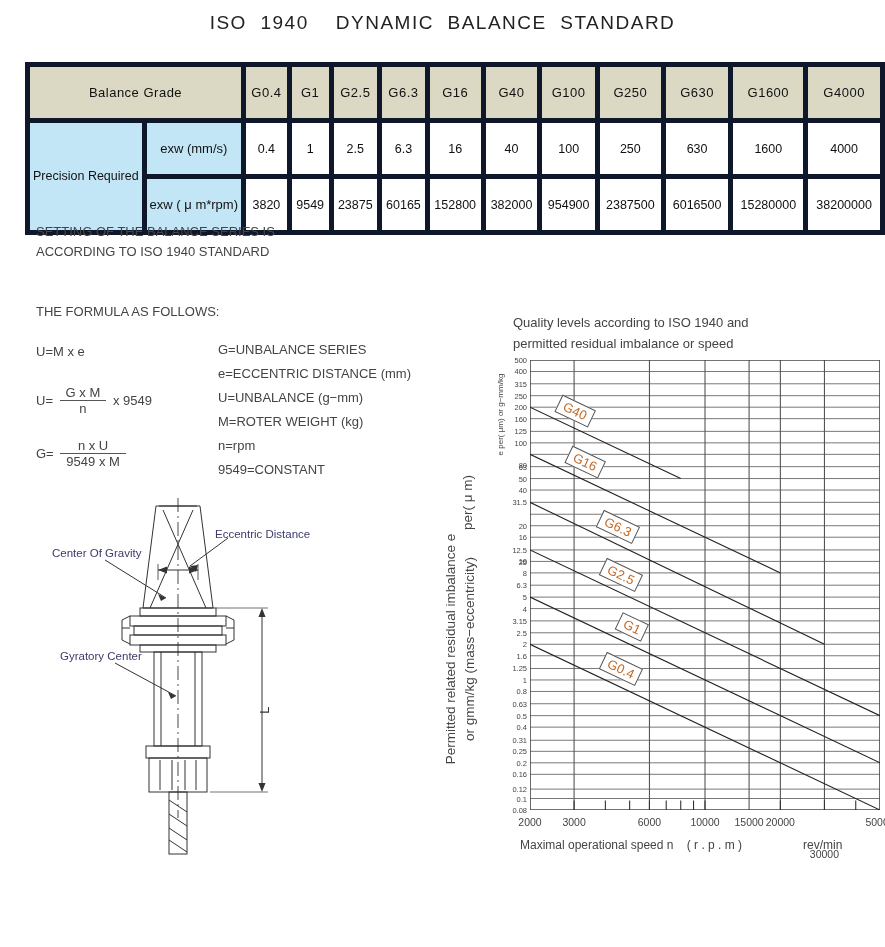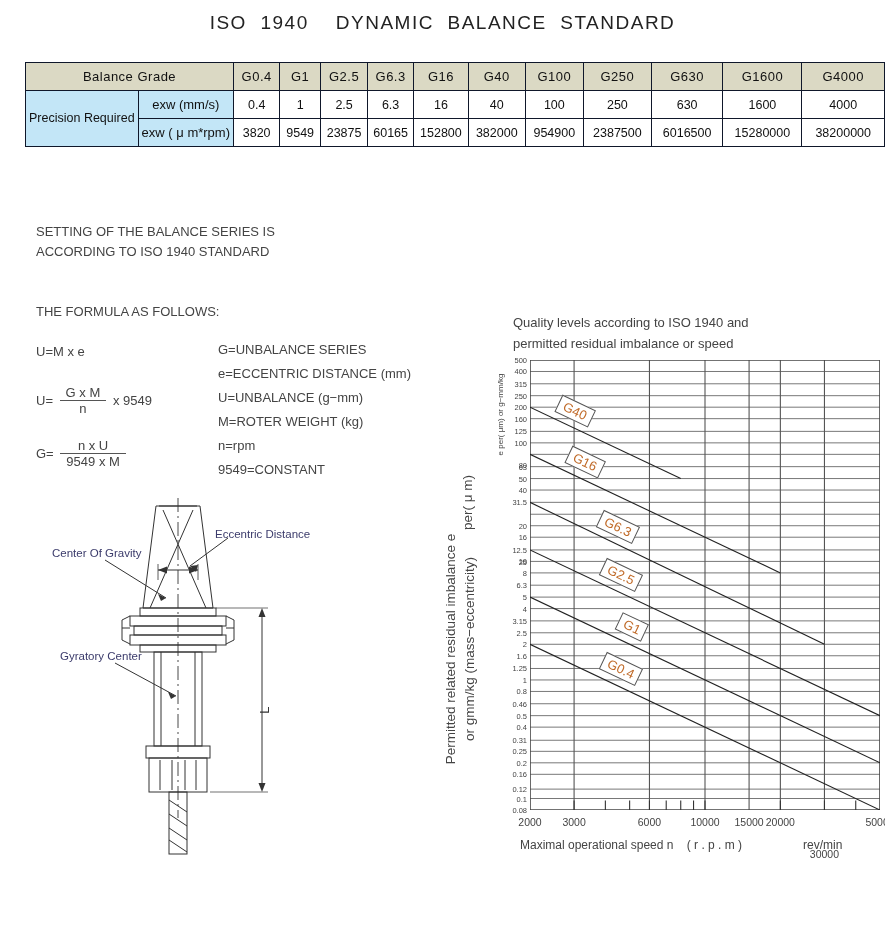--- a/index.html
+++ b/index.html
@@ -20,24 +20,24 @@
     white-space:pre;
   }
   
   #grade-table{
     position:absolute;left:25px;top:62px;
     border-collapse:collapse;
     font-size:12.5px;
     color:#111;
   }
   #grade-table td,#grade-table th{
-    border:1px solid #0f172a;
+    border:5px solid #0f172a;
     text-align:center;
     font-weight:normal;
-    padding:0 3px;
+    padding:12px 3px;
     white-space:nowrap;
   }
   .hdr-cell{background:#dbd9c4;height:27px;font-size:13px;letter-spacing:.5px;}
   .rowlabel{background:#c3e6f7;width:62px;line-height:1.45;font-size:12.5px;}
   .unit-cell{background:#c3e6f7;height:27px;text-align:left;padding-left:5px;font-size:13px;}
   .val-cell{background:#ffffff;height:27px;}
   .c-g04{width:46px;} .c-g1{width:38px;} .c-g25{width:44px;}
   .c-g63{width:42px;} .c-g16{width:52px;} .c-g40{width:56px;}
   .c-g100{width:58px;} .c-g250{width:70px;} .c-g630{width:76px;}
   .c-g1600{width:84px;} .c-g4000{width:90px;}
@@ -292,21 +292,21 @@
       <div class="ytick" style="top: 225.2px;">6.3</div>
       <div class="ytick" style="top: 237.099px;">5</div>
       <div class="ytick" style="top: 248.588px;">4</div>
       <div class="ytick" style="top: 260.887px;">3.15</div>
       <div class="ytick" style="top: 272.786px;">2.5</div>
       <div class="ytick" style="top: 284.275px;">2</div>
       <div class="ytick" style="top: 295.763px;">1.6</div>
       <div class="ytick" style="top: 308.473px;">1.25</div>
       <div class="ytick" style="top: 319.962px;">1</div>
       <div class="ytick" style="top: 331.45px;">0.8</div>
-      <div class="ytick" style="top: 343.75px;">0.46</div>
+      <div class="ytick" style="top: 343.75px;">0.63</div>
       <div class="ytick" style="top: 355.649px;">0.5</div>
       <div class="ytick" style="top: 367.137px;">0.4</div>
       <div class="ytick" style="top: 380.261px;">0.31</div>
       <div class="ytick" style="top: 391.336px;">0.25</div>
       <div class="ytick" style="top: 402.824px;">0.2</div>
       <div class="ytick" style="top: 414.313px;">0.16</div>
       <div class="ytick" style="top: 429.124px;">0.12</div>
       <div class="ytick" style="top: 438.511px;">0.1</div>
       <div class="ytick" style="top: 450px;">0.08</div>
     </div>

